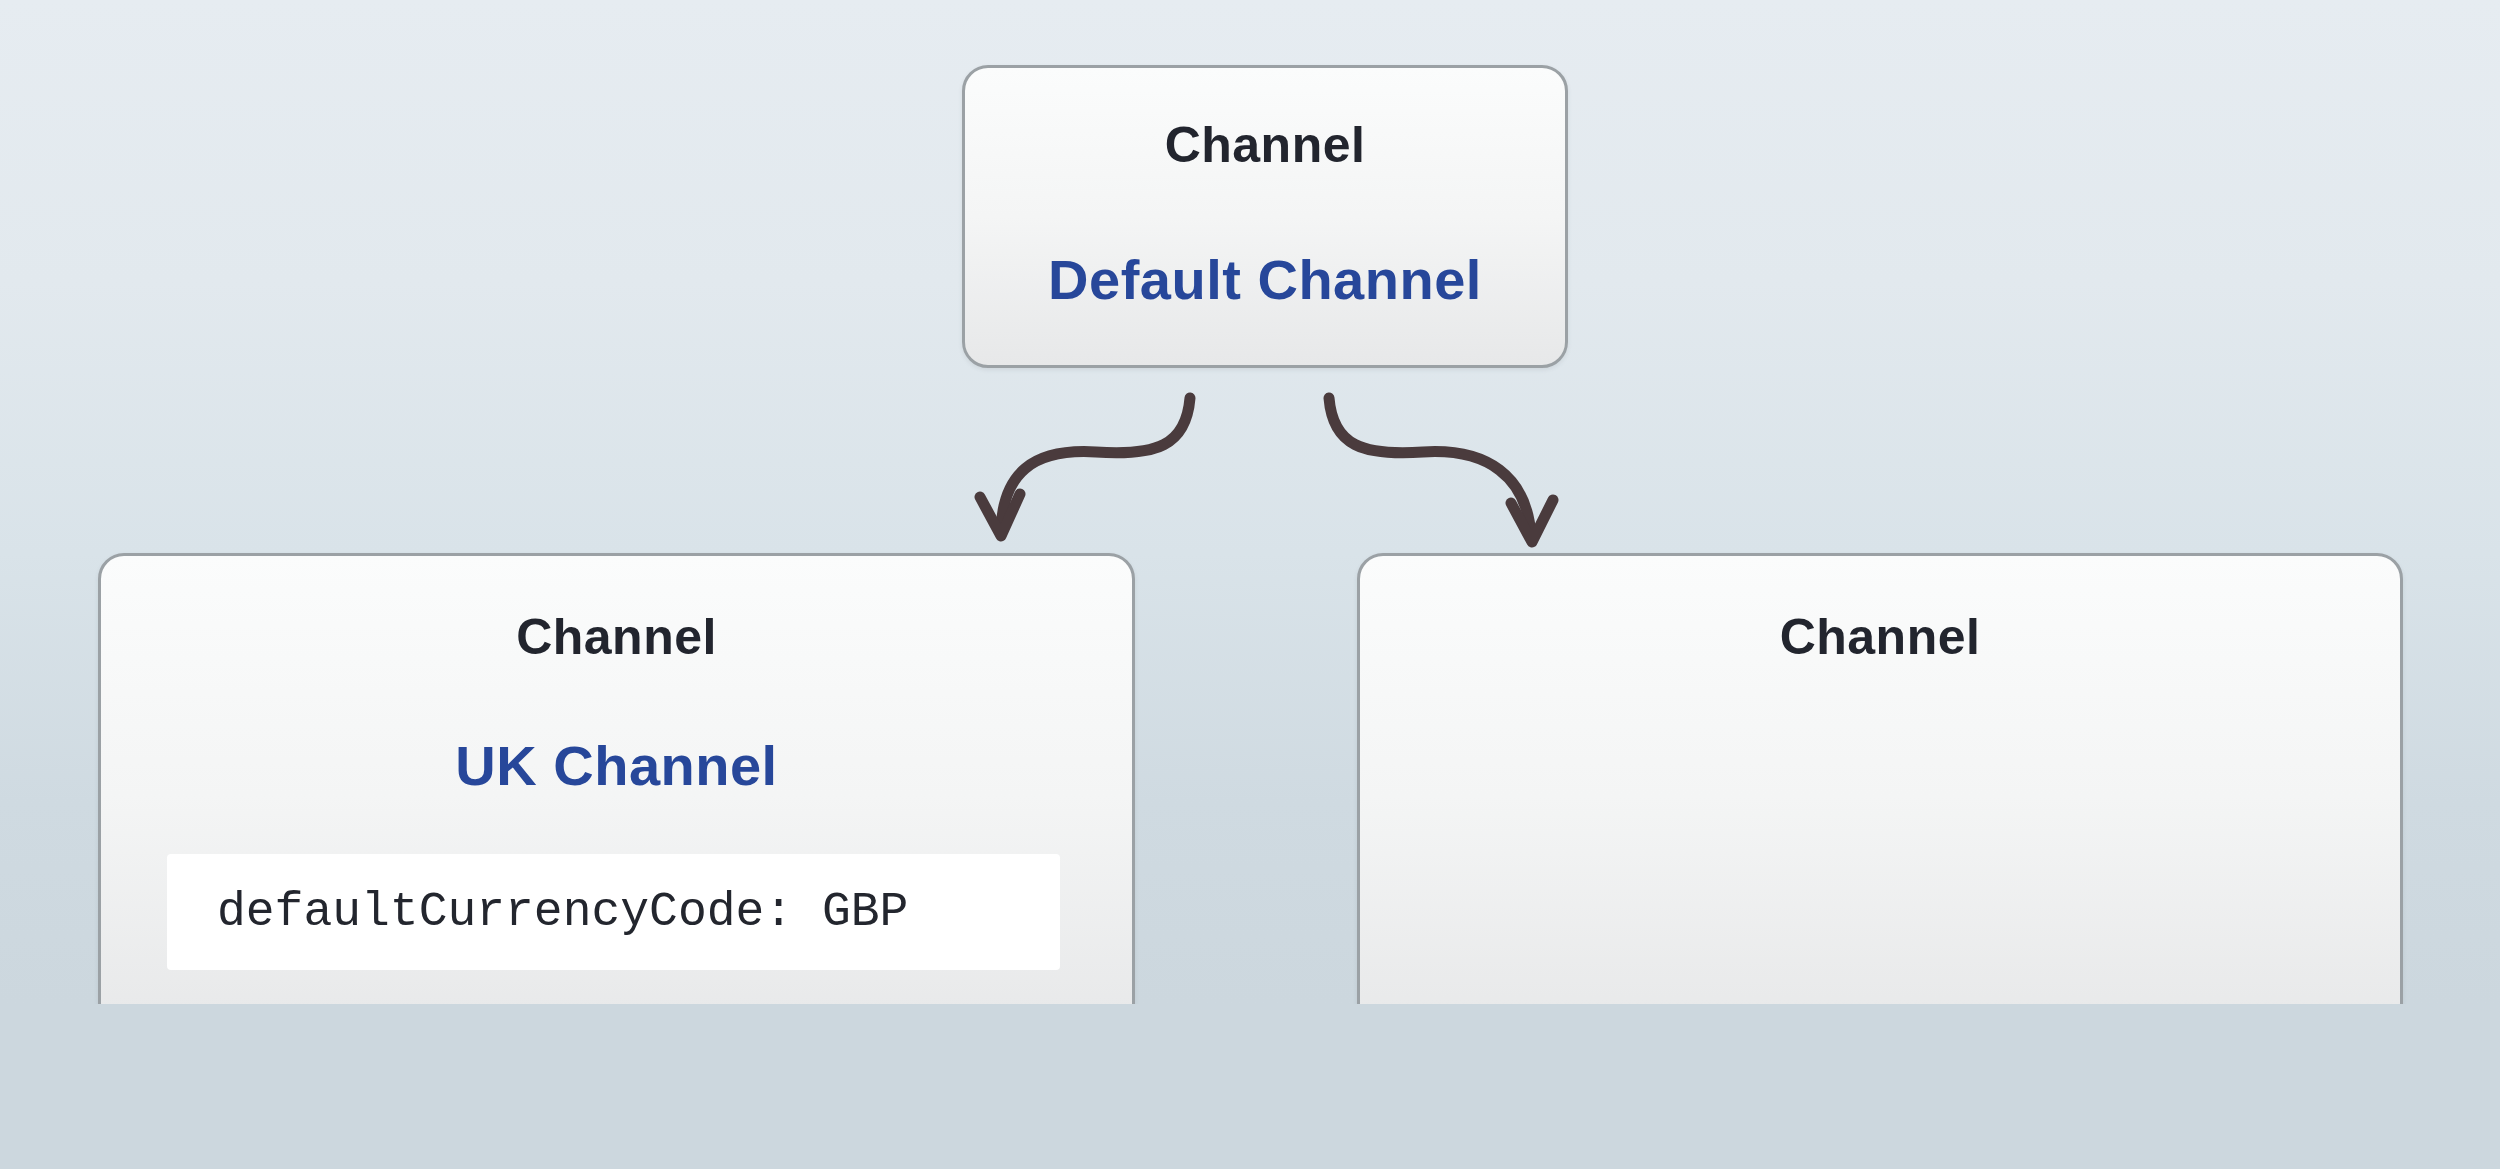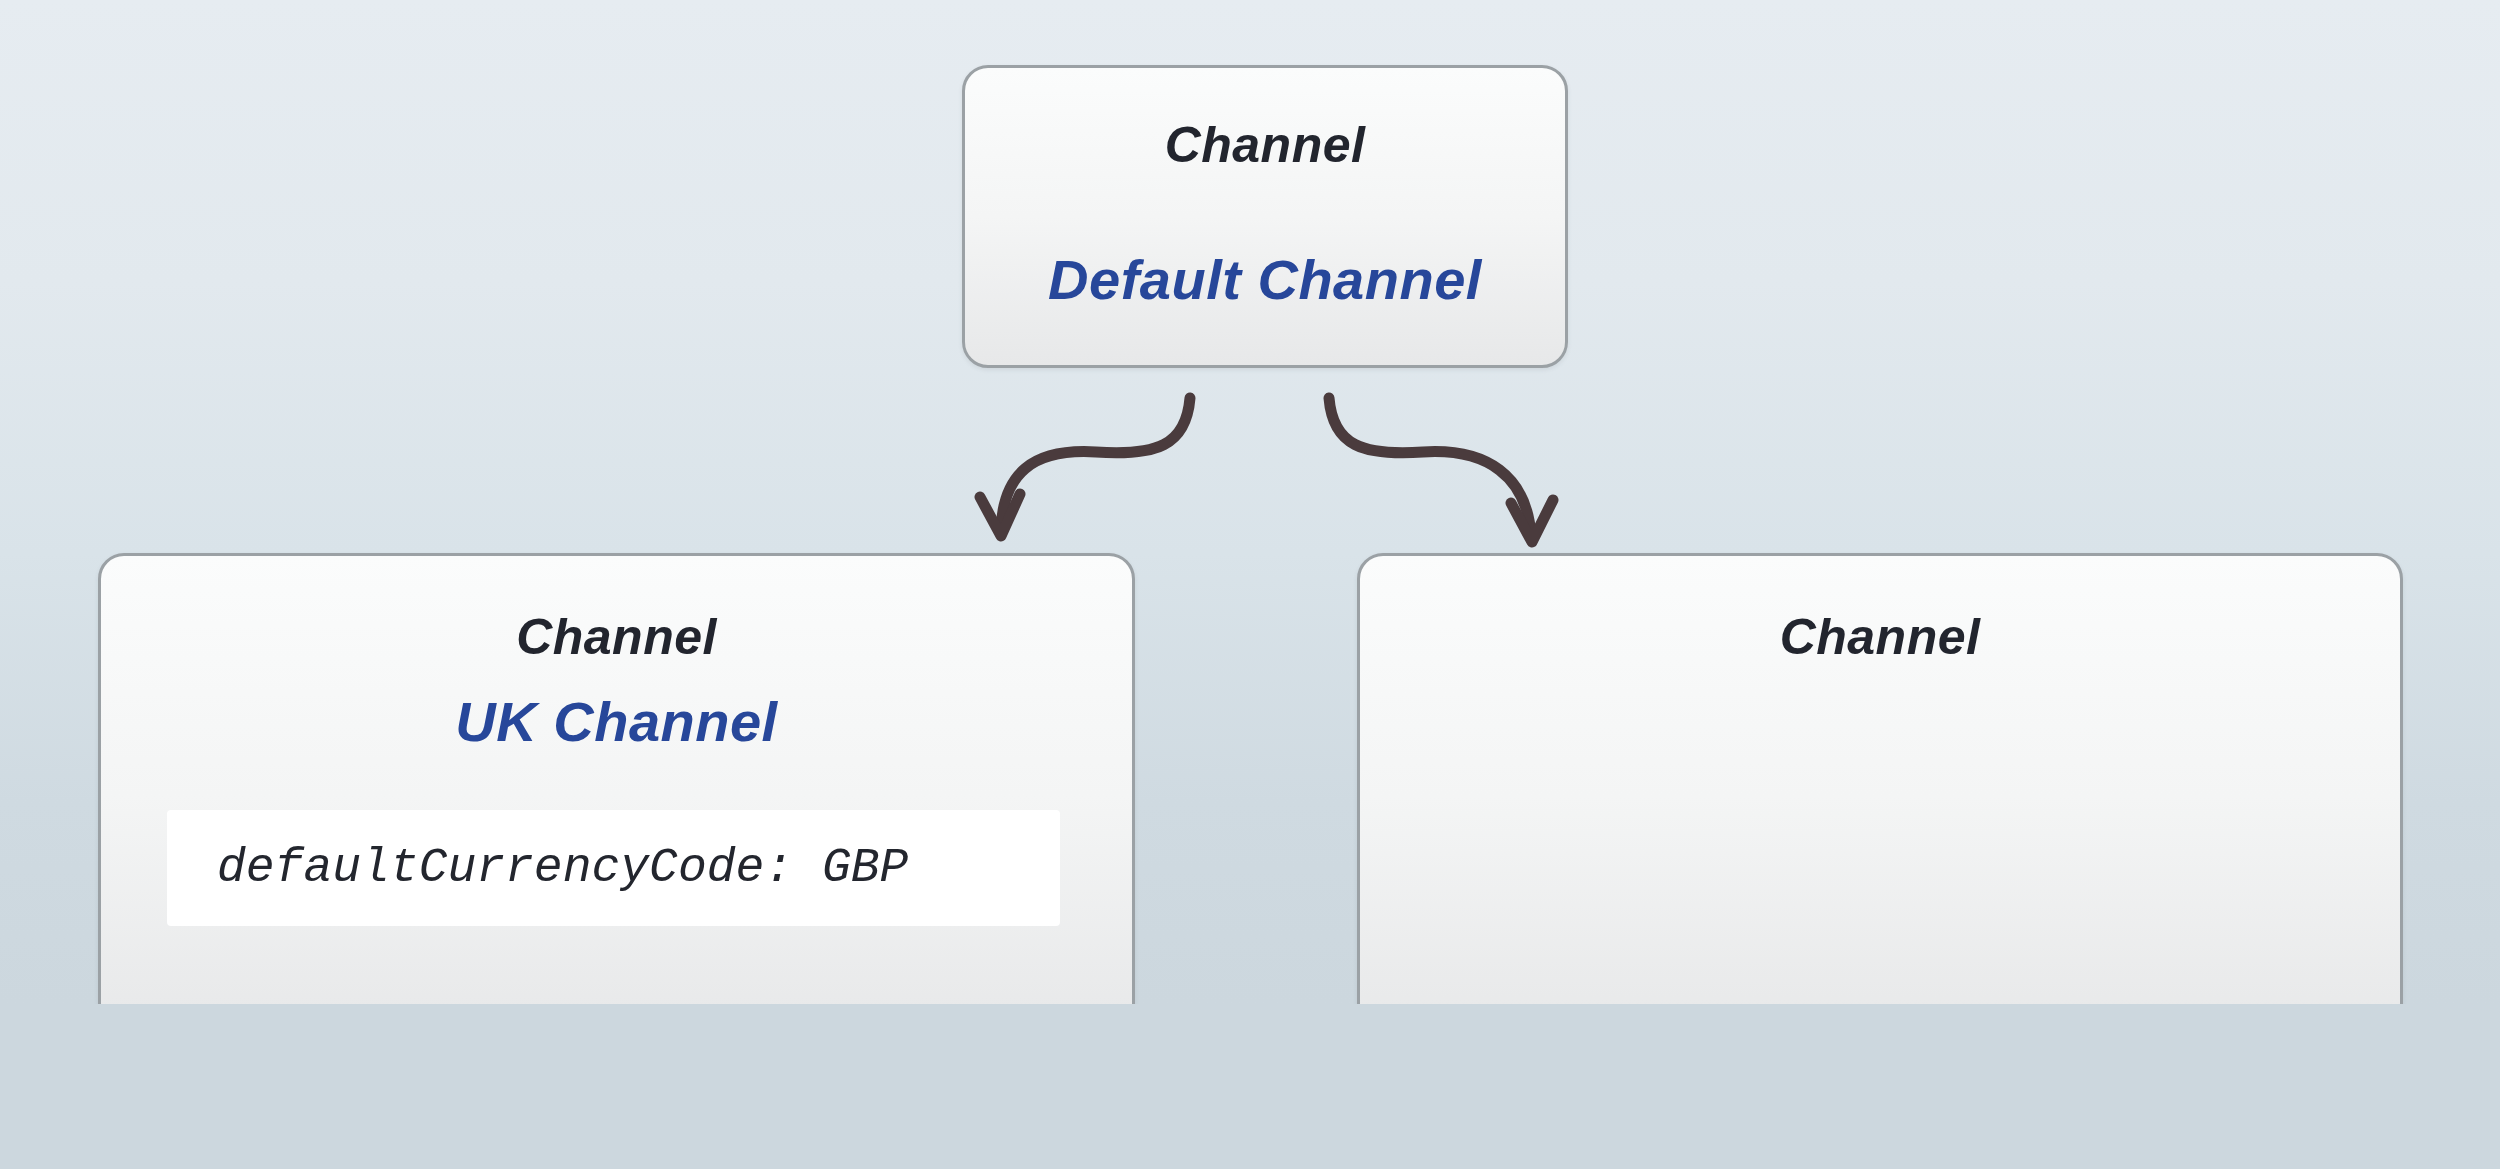--- a/index.html
+++ b/index.html
@@ -7,21 +7,20 @@
     padding: 0;
     background: #ccd7de;
     font-family: "Liberation Sans", sans-serif;
   }
   .canvas {
     position: relative;
     width: 2500px;
     height: 1004px;
     overflow: hidden;
     background: linear-gradient(180deg, #e6ecf1 0%, #e2e9ee 28%, #d9e3e9 55%, #cfdae1 80%, #ccd7de 100%);
-    font-style: italic;
   }
   .arrow-layer {
     position: absolute;
     left: 0; top: 0;
     width: 2500px;
     height: 1169px;
     pointer-events: none;
   }
   .node {
     position: absolute;
@@ -46,21 +45,21 @@
   .node-name {
     font-size: 56px;
     line-height: 56px;
     font-weight: 700;
     color: #27479a;
     letter-spacing: 0.5px;
   }
   .node--root .node-title { margin-top: 52px; }
   .node--root .node-name  { margin-top: 82px; }
   .node--uk .node-title, .node--de .node-title { margin-top: 56px; }
-  .node--uk .node-name,  .node--de .node-name  { margin-top: 32px; }
+  .node--uk .node-name,  .node--de .node-name  { margin-top: 76px; }
 
   .code-chip {
     box-sizing: border-box;
     margin: 60px 72px 0 66px;
     height: 116px;
     border-radius: 4px;
     background: #ffffff;
     text-align: left;
     padding-left: 50px;
     display: flex;

